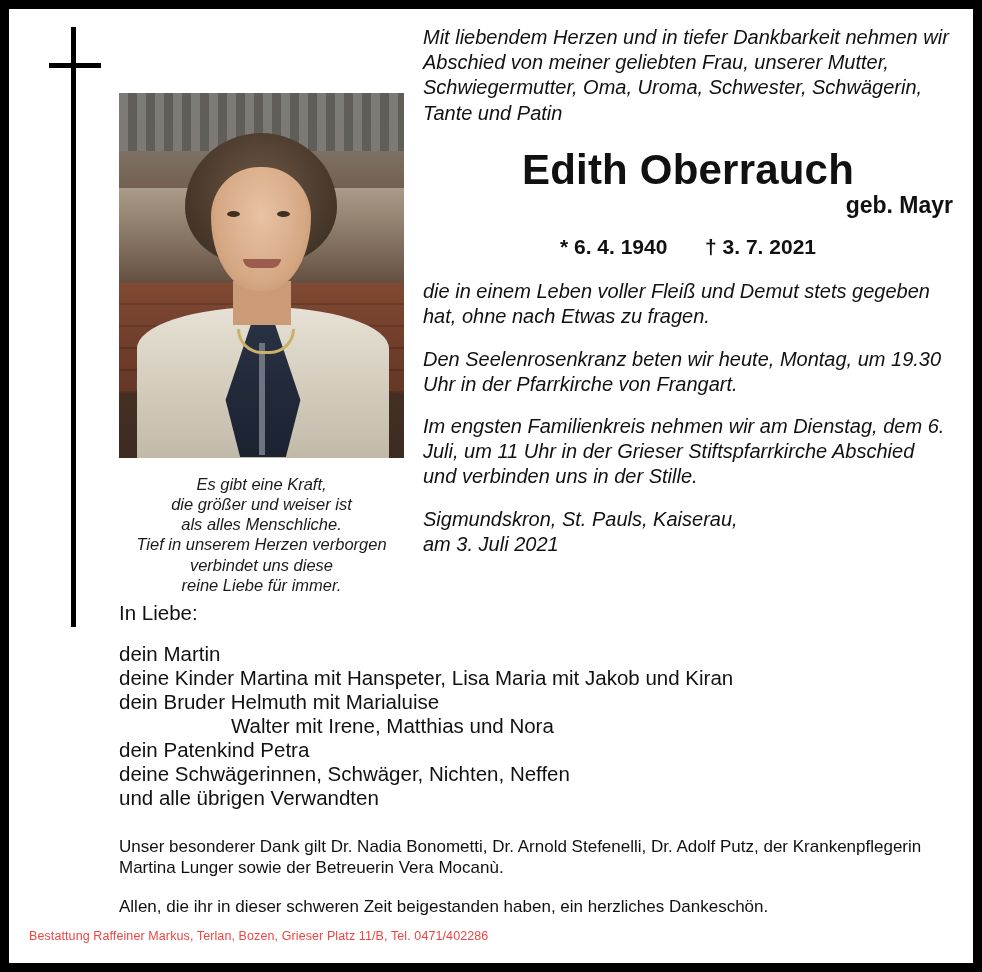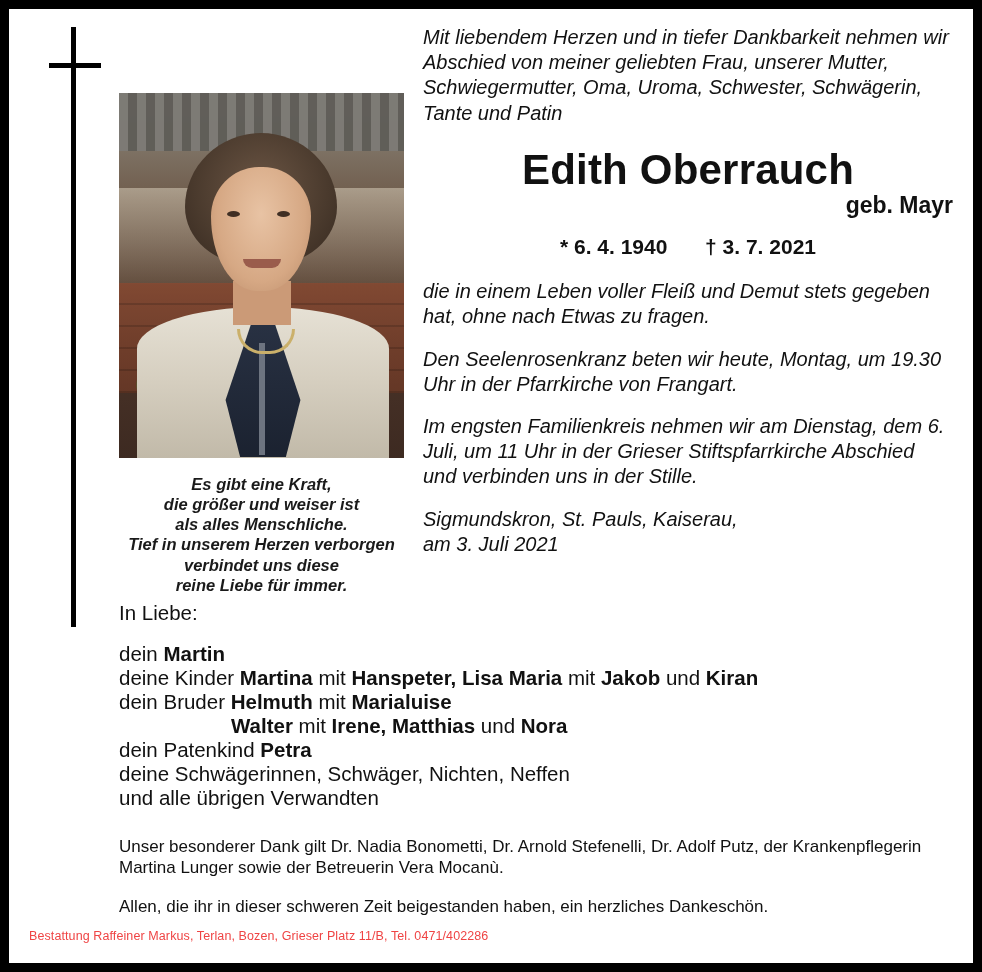--- a/index.html
+++ b/index.html
@@ -182,21 +182,20 @@
   }
 
   .verse {
     width: 285px;
     margin-top: 16px;
     text-align: center;
     font-style: italic;
     font-size: 16.5px;
     line-height: 1.22;
     color: #1a1a1a;
-    font-weight: bold;
   }
 
   .right-col {
     flex: 1 1 auto;
     padding-left: 10px;
     padding-top: 8px;
     padding-right: 6px;
   }
 
   p.body-text {
@@ -245,21 +244,21 @@
     margin-top: 6px;
     font-size: 20.5px;
     line-height: 1.17;
   }
   .family .line {
     white-space: nowrap;
   }
   .family .indent {
     padding-left: 112px;
   }
-  .family b { font-weight: bold; }
+  .family b { font-weight: normal; }
   .family .intro { margin-bottom: 17px; }
 
   .thanks {
     padding-left: 96px;
     padding-right: 18px;
     margin-top: 26px;
     font-size: 17px;
     line-height: 1.25;
   }
   .thanks p { margin: 0 0 18px 0; }

